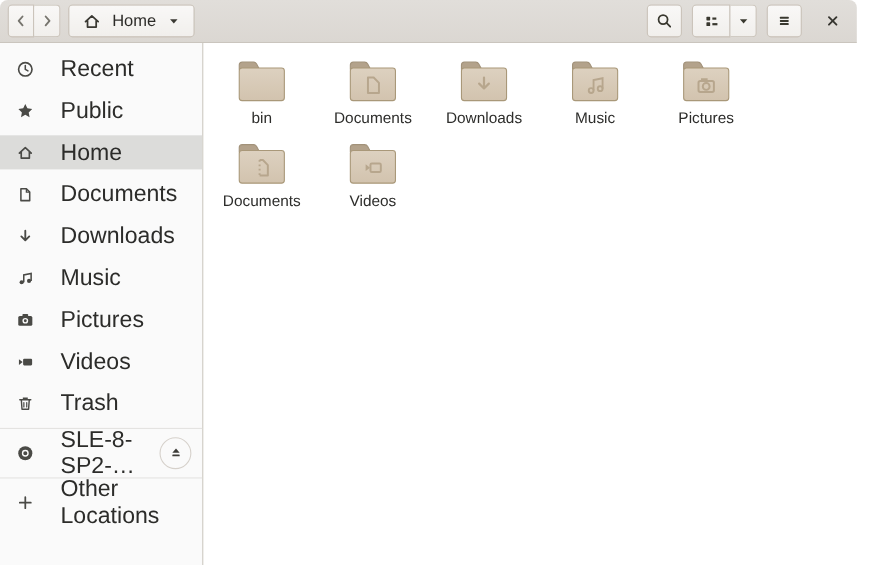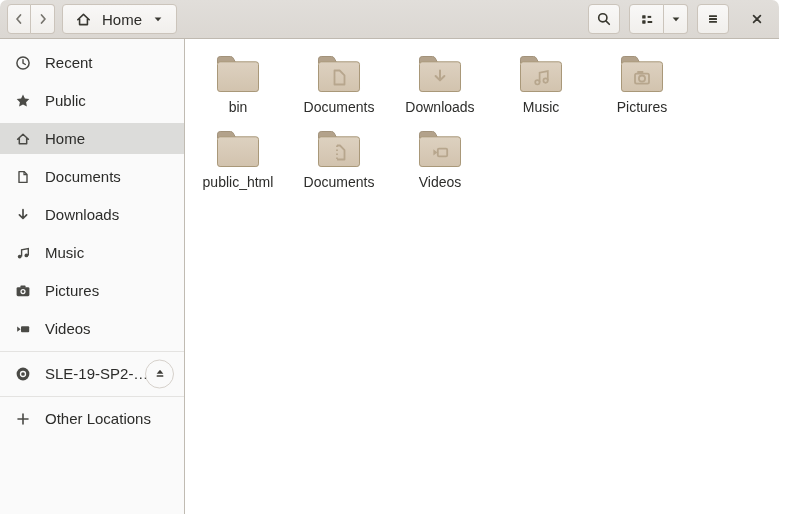--- a/index.html
+++ b/index.html
@@ -52,23 +52,23 @@
   .sidebar{
     width:185px;flex:0 0 185px;
     background:#fafafa;
     border-right:1px solid #c0bbb2;
     padding-top:8px;
     overflow:hidden;
   }
   .side-row{
     height:31px;margin-bottom:7px;
     display:flex;align-items:center;
-    padding-left:15px;gap:14px;
+    padding-left:15px;gap:24px;
     position:relative;
-    font-size:15px;color:#2c2c2a;
+    font-size:21px;color:#2c2c2a;
   }
   .side-row.selected{background:#dcdcda;}
   .side-row .icon{width:16px;color:#4a4a46;}
   .side-divider{height:1px;background:#e4e3e1;margin:0 0 6px 0;}
   .eject-btn{
     position:absolute;right:10px;top:50%;transform:translateY(-50%);
     width:29px;height:29px;border-radius:50%;
     border:1px solid #d6d1cb;background:#fafafa;
     display:flex;align-items:center;justify-content:center;color:#3c3b37;
   }
@@ -243,32 +243,42 @@
           </div>
           <div class="side-row">
             <span class="icon">
               <svg width="16" height="16" viewBox="0 0 16 16">
                 <path d="M2.2 5.6l3.4 2.6-3.4 2.6z" fill="#4a4a46"></path>
                 <rect x="6" y="5.2" width="8.2" height="6" rx="1" fill="#4a4a46"></rect>
               </svg>
             </span>
             <span class="side-label">Videos</span>
           </div>
+          <div class="side-row">
+            <span class="icon">
+              <svg width="16" height="16" viewBox="0 0 16 16">
+                <path d="M3 4.4h10M6.4 4.4V3.1h3.2v1.3" fill="none" stroke="#4a4a46" stroke-width="1.3" stroke-linecap="round"></path>
+                <path d="M4.4 4.4l.6 8.7h6l.6-8.7" fill="none" stroke="#4a4a46" stroke-width="1.3" stroke-linejoin="round"></path>
+                <path d="M6.7 7v4M9.3 7v4" stroke="#4a4a46" stroke-width="1.1" stroke-linecap="round"></path>
+              </svg>
+            </span>
+            <span class="side-label">Trash</span>
+          </div>
         </div>
 
       <div class="side-divider"></div>
 
       <div class="side-row">
         <span class="icon">
           <svg width="16" height="16" viewBox="0 0 16 16">
               <circle cx="8" cy="8" r="6.4" fill="#4a4a46"></circle>
               <circle cx="8" cy="8" r="2.5" fill="none" stroke="#fafafa" stroke-width="1.3"></circle>
             </svg>
         </span>
-        <span class="side-label">SLE-19-SP2-…</span>
+        <span class="side-label">SLE-8-SP2-…</span>
         <span class="eject-btn">
           <span class="icon">
             <svg width="14" height="14" viewBox="0 0 16 16" fill="#3c3b37">
                 <path d="M8 3.8l3.8 4.4H4.2z"></path>
                 <rect x="4.2" y="10" width="7.6" height="1.8" rx="0.4"></rect>
               </svg>
           </span>
         </span>
       </div>
 
@@ -372,35 +382,20 @@
           <span class="icon">
             <svg width="48" height="42" viewBox="0 0 48 42">
               <defs>
                 <linearGradient id="fg" x1="0" y1="0" x2="0" y2="1">
                   <stop offset="0" stop-color="#ddd1c0"></stop>
                   <stop offset="1" stop-color="#d2c3ae"></stop>
                 </linearGradient>
               </defs>
               <path d="M3.5 10V6.2Q3.5 3.5 6.2 3.5h10.3q1.9 0 2.8 1.7l2.5 4.8z" fill="#b3a28b" stroke="#a2927a" stroke-width="1"></path>
               <rect x="3.5" y="8.8" width="41" height="29.7" rx="2.6" fill="url(#fg)" stroke="#a99879" stroke-width="1"></rect>
-            </svg>
-          </span>
-          <div class="file-label">public_html</div>
-        </div>
-        <div class="file-item">
-          <span class="icon">
-            <svg width="48" height="42" viewBox="0 0 48 42">
-              <defs>
-                <linearGradient id="fg" x1="0" y1="0" x2="0" y2="1">
-                  <stop offset="0" stop-color="#ddd1c0"></stop>
-                  <stop offset="1" stop-color="#d2c3ae"></stop>
-                </linearGradient>
-              </defs>
-              <path d="M3.5 10V6.2Q3.5 3.5 6.2 3.5h10.3q1.9 0 2.8 1.7l2.5 4.8z" fill="#b3a28b" stroke="#a2927a" stroke-width="1"></path>
-              <rect x="3.5" y="8.8" width="41" height="29.7" rx="2.6" fill="url(#fg)" stroke="#a99879" stroke-width="1"></rect>
               <path d="M22 17.5h3l4.5 4.6v9.4H22" fill="none" stroke="#b7a68d" stroke-width="1.8" stroke-linejoin="round"></path>
               <path d="M22 17.5v14" fill="none" stroke="#b7a68d" stroke-width="1.8" stroke-dasharray="1.6 2.4"></path>
             </svg>
           </span>
           <div class="file-label">Documents</div>
         </div>
         <div class="file-item">
           <span class="icon">
             <svg width="48" height="42" viewBox="0 0 48 42">
               <defs>

